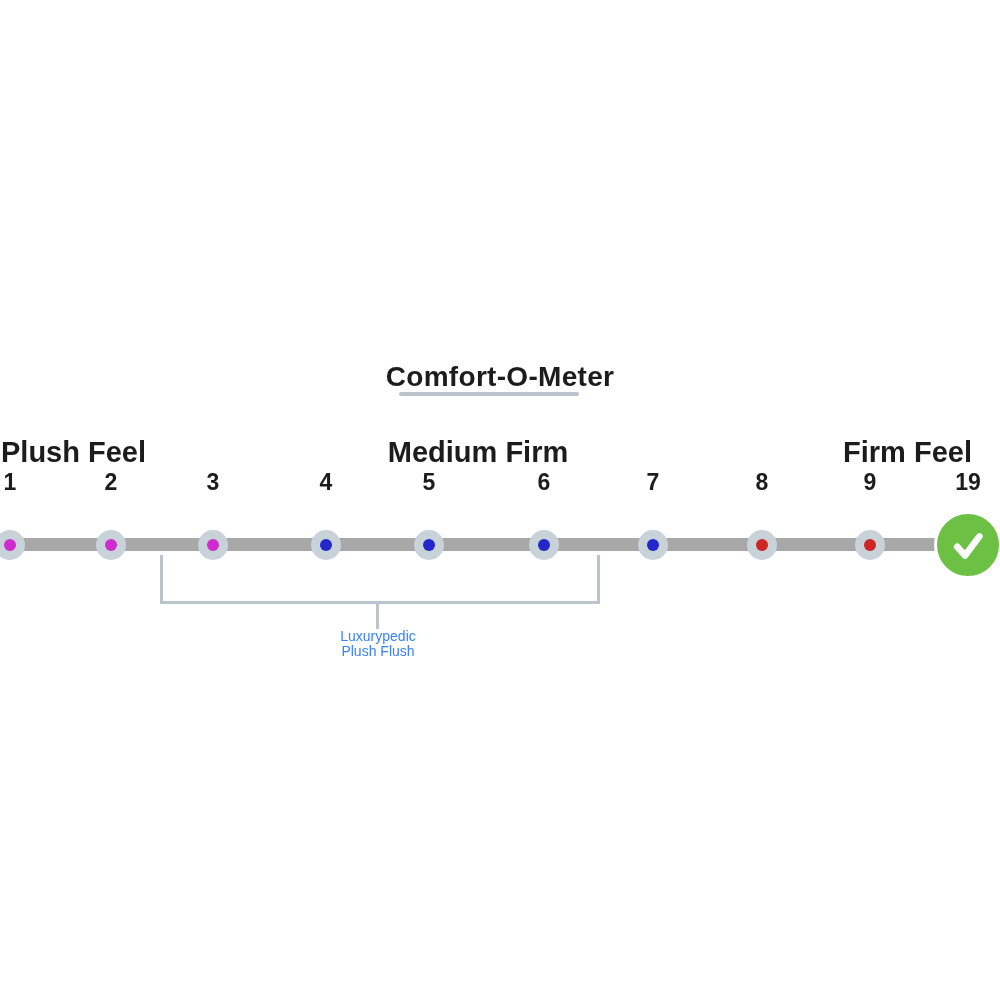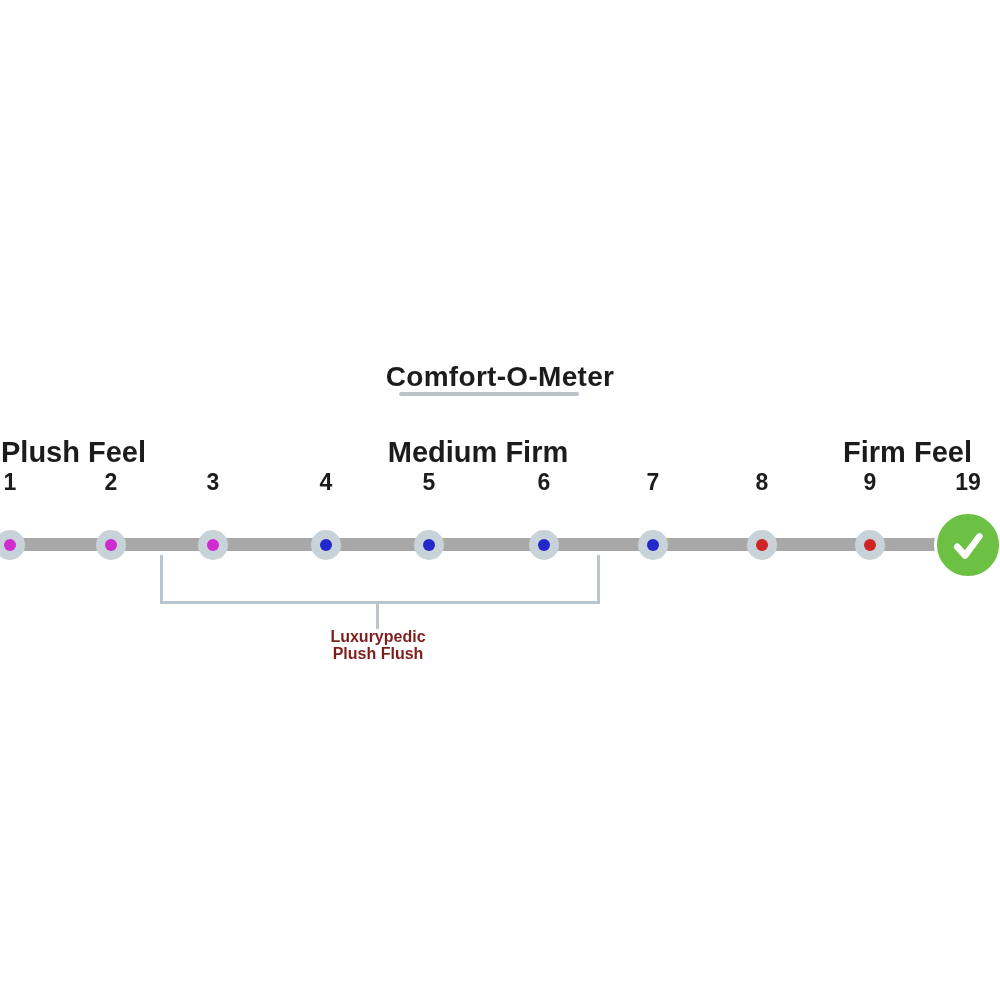--- a/index.html
+++ b/index.html
@@ -77,23 +77,23 @@
   .check-circle svg { width: 44px; height: 44px; display: block; }
   .bracket { position: absolute; }
   .bracket-left   { left: 160px; top: 555px; width: 3px;  height: 49px; }
   .bracket-right  { left: 597px; top: 555px; width: 3px;  height: 49px; }
   .bracket-bottom { left: 160px; top: 601px; width: 440px; height: 3px; }
   .bracket-stem   { left: 376px; top: 604px; width: 3px;  height: 25px; }
   .annotation {
     position: absolute;
     top: 629px; left: 278px; width: 200px;
     text-align: center;
-    font-size: 16px;
-    font-weight: 700;
-    color: #7f1d1d;
+    font-size: 14px;
+    font-weight: 400;
+    color: #3b82f6;
     line-height: 1.05;
   }
 </style>
 </head>
 <body>
 
 <div class="canvas">
 
   <div class="title">Comfort-O-Meter</div>
   <div class="title-underline" style="background: rgb(185, 196, 204);"></div>

